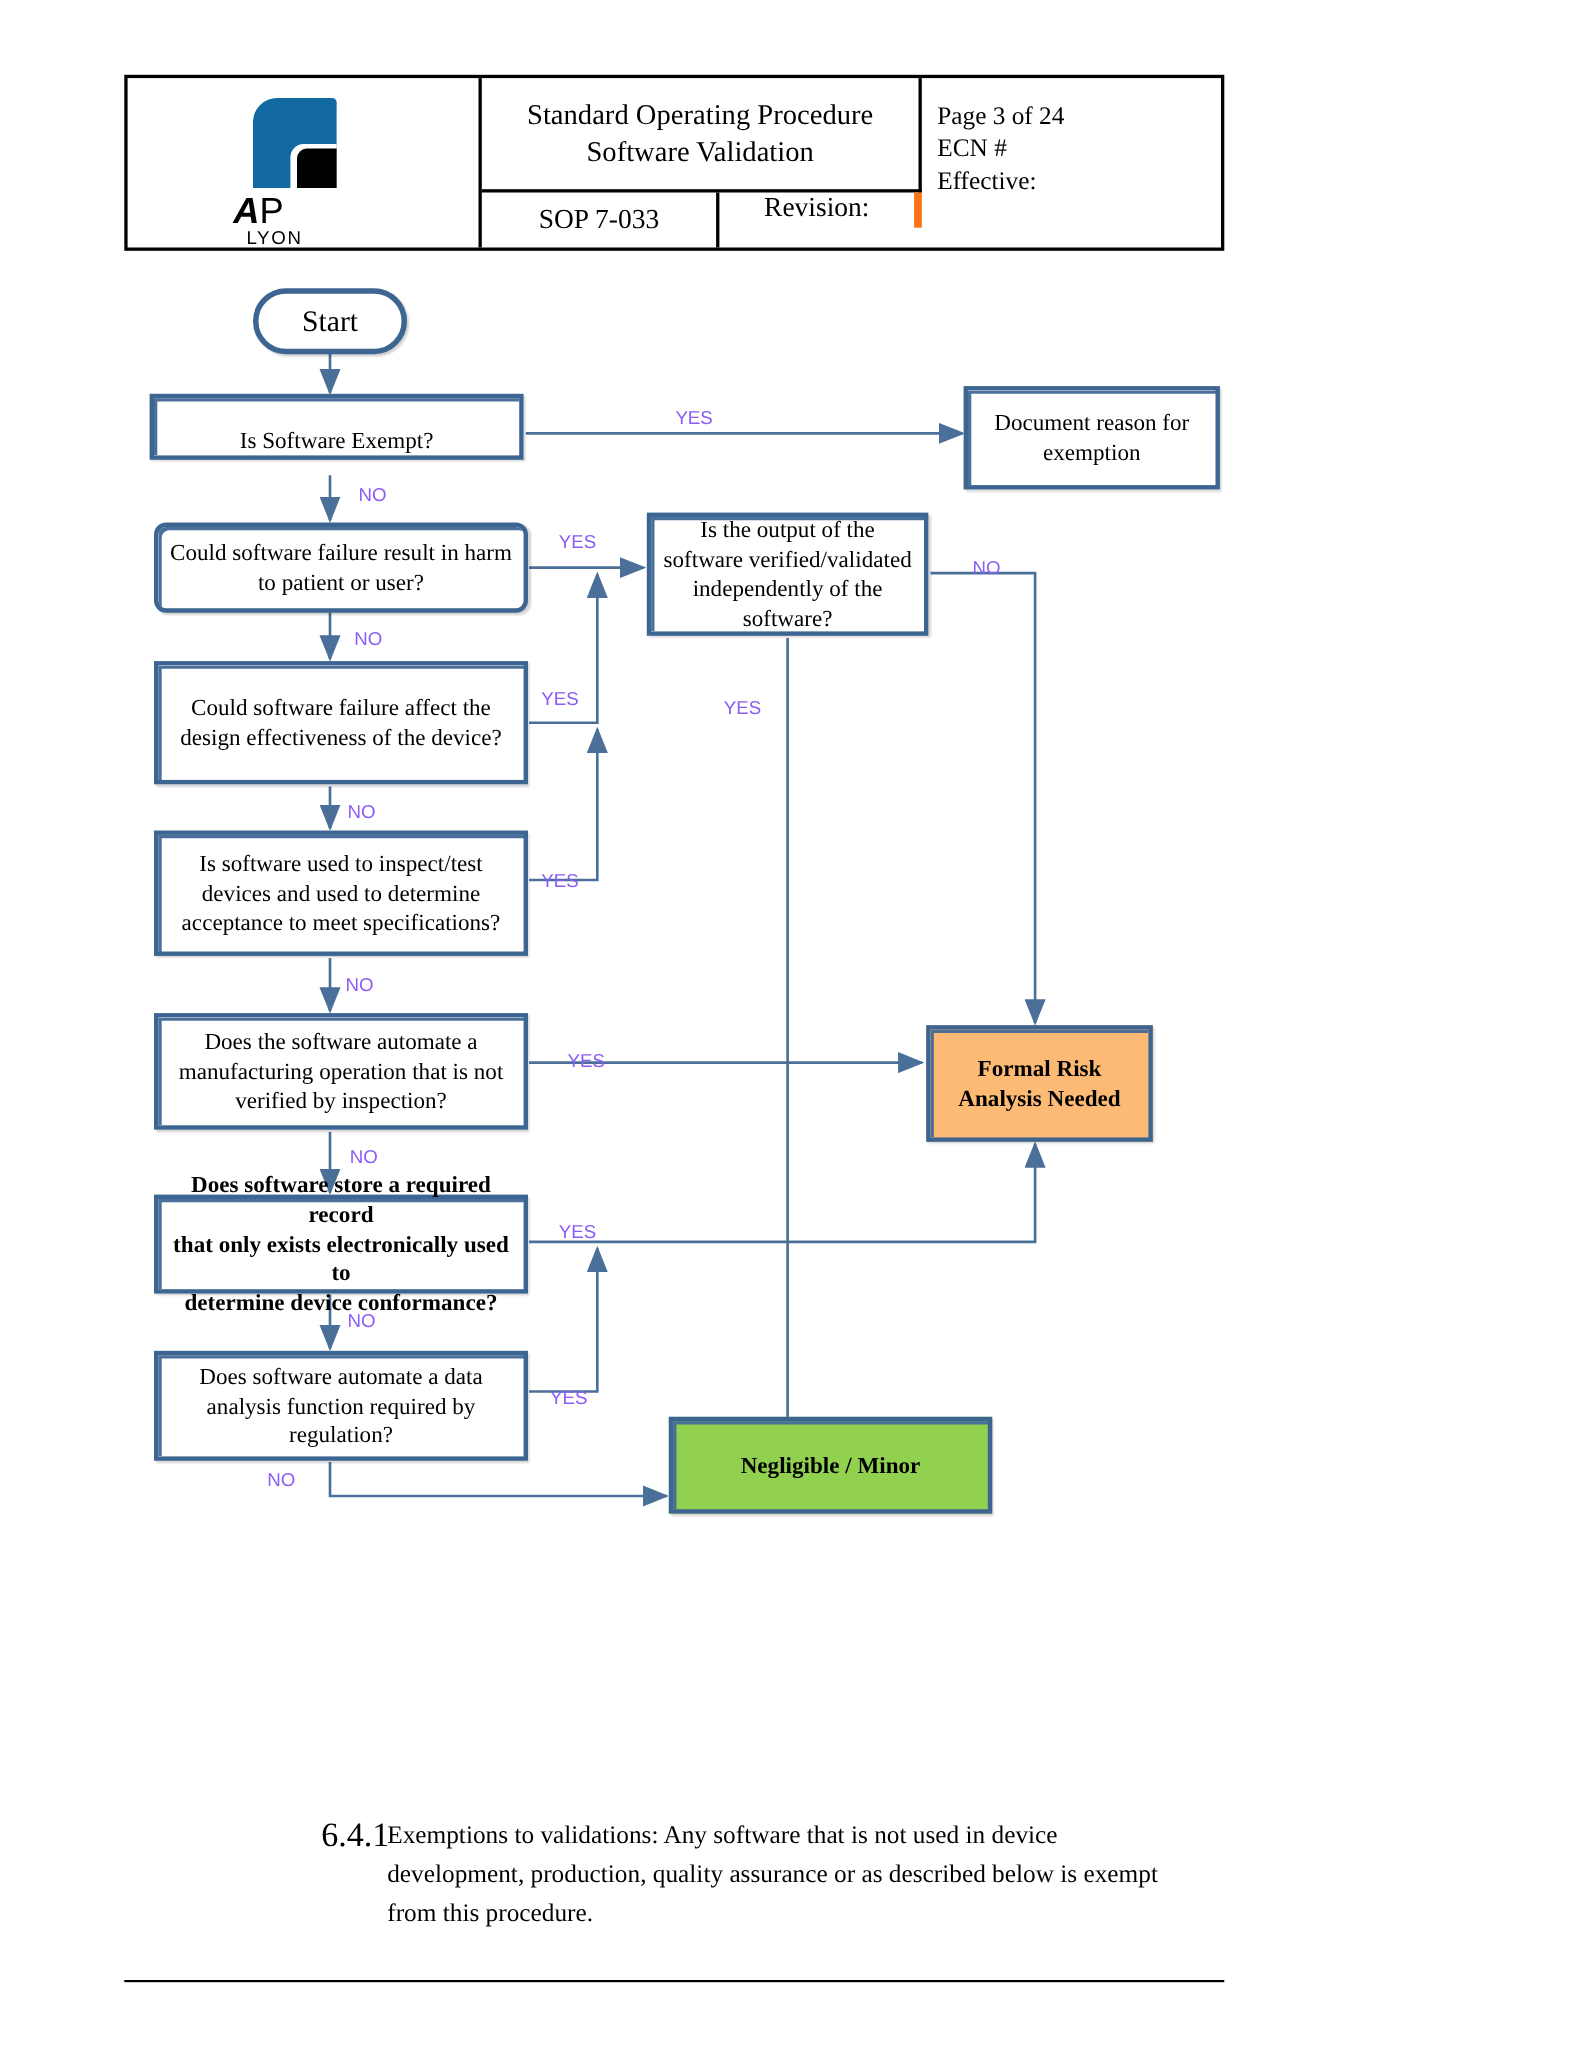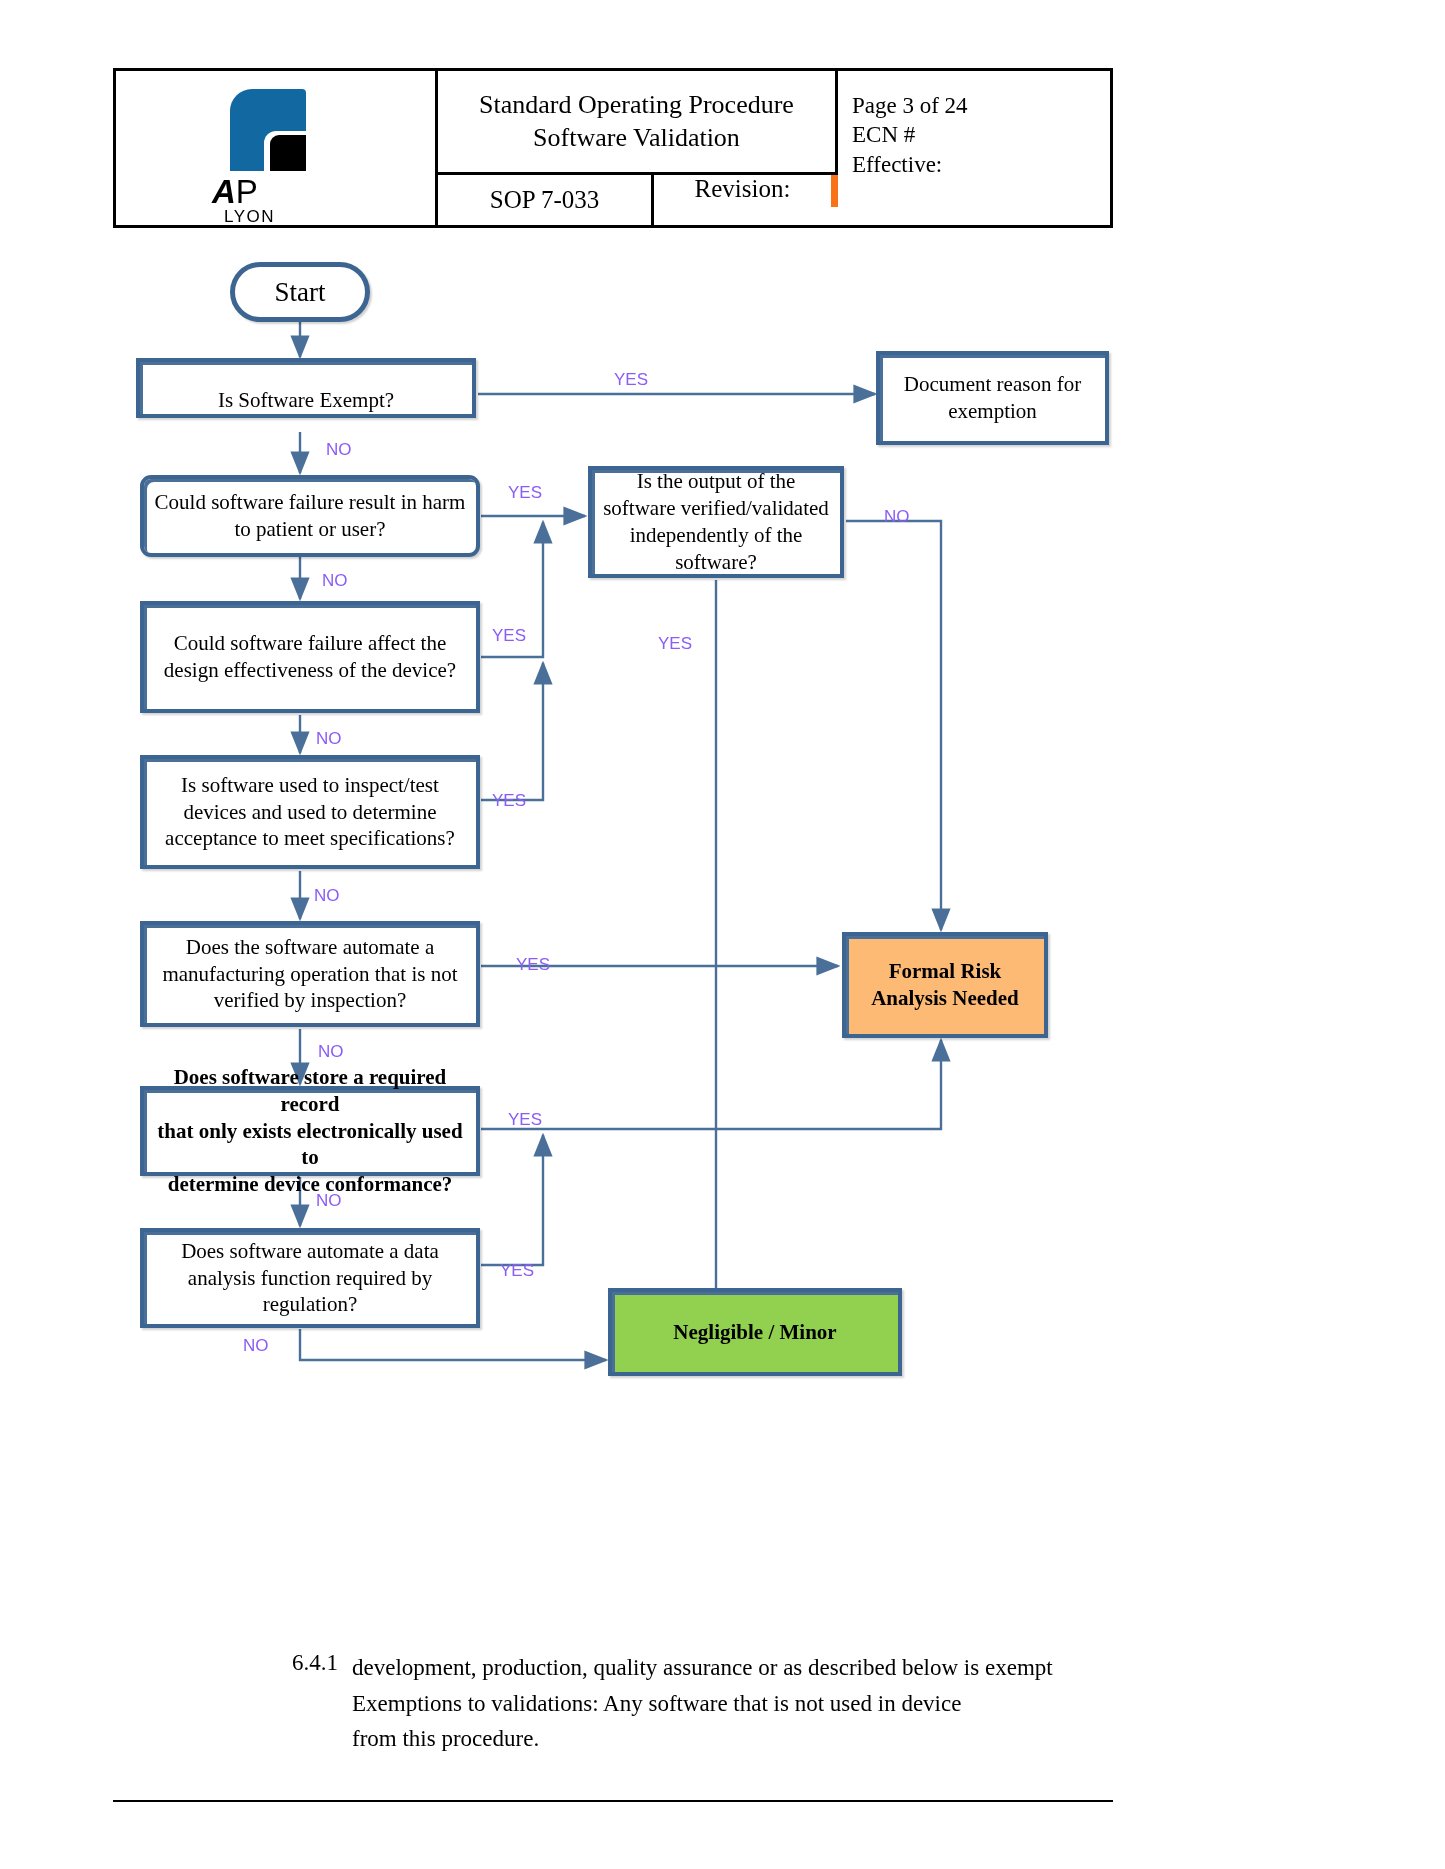--- a/index.html
+++ b/index.html
@@ -70,21 +70,21 @@
   .greenbox{
      background:#92d050;border:4px solid #3d6591;
      box-shadow: inset 3px 3px 0 0 #4a7099, 2px 2px 2px rgba(0,0,0,0.18);
   }
   .greenbox .lbl{font-size:21px;font-weight:bold;}
 
   .edge-lbl{position:absolute;font-size:17px;font-family:Liberation Sans, sans-serif;color:#8b5cf6;}
 
   
   #footer-para{position:absolute;left:352px;top:1650px;width:760px;}
-  #footer-num{position:absolute;left:-60px;top:0;font-size:23px;}
+  #footer-num{position:absolute;left:-60px;top:0;font-size:31px;}
   .foot-line{font-size:23px;line-height:1.55;}
   #bottom-rule{position:absolute;left:113px;top:1800px;width:1000px;height:2px;background:#000;}
 </style>
 </head>
 <body>
 
 <div id="header-table">
 
   <div class="hdr-cell" id="hdr-logo-cell">
     <div id="logo-wrap">
@@ -260,18 +260,18 @@
   <span class="edge-lbl" style="left:516px;top:955px;">YES</span>
   <span class="edge-lbl" style="left:318px;top:1042px;">NO</span>
   <span class="edge-lbl" style="left:508px;top:1110px;">YES</span>
   <span class="edge-lbl" style="left:316px;top:1191px;">NO</span>
   <span class="edge-lbl" style="left:500px;top:1261px;">YES</span>
   <span class="edge-lbl" style="left:243px;top:1336px;">NO</span>
 </div>
 
 <div id="footer-para">
   <span id="footer-num">6.4.1</span>
+  <div class="foot-line">Exemptions to validations: Any software that is not used in device</div>
   <div class="foot-line">development, production, quality assurance or as described below is exempt</div>
-  <div class="foot-line">Exemptions to validations: Any software that is not used in device</div>
   <div class="foot-line">from this procedure.</div>
 </div>
 
 <div id="bottom-rule"></div>
 
 </body></html>

